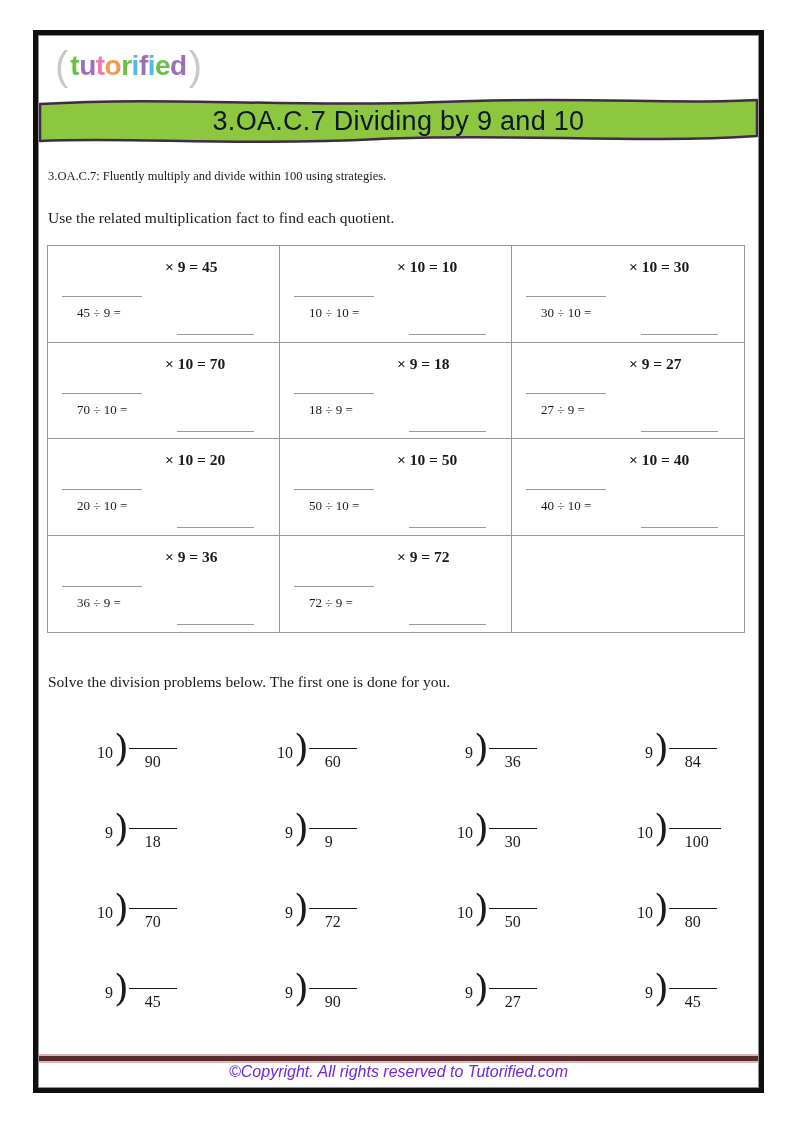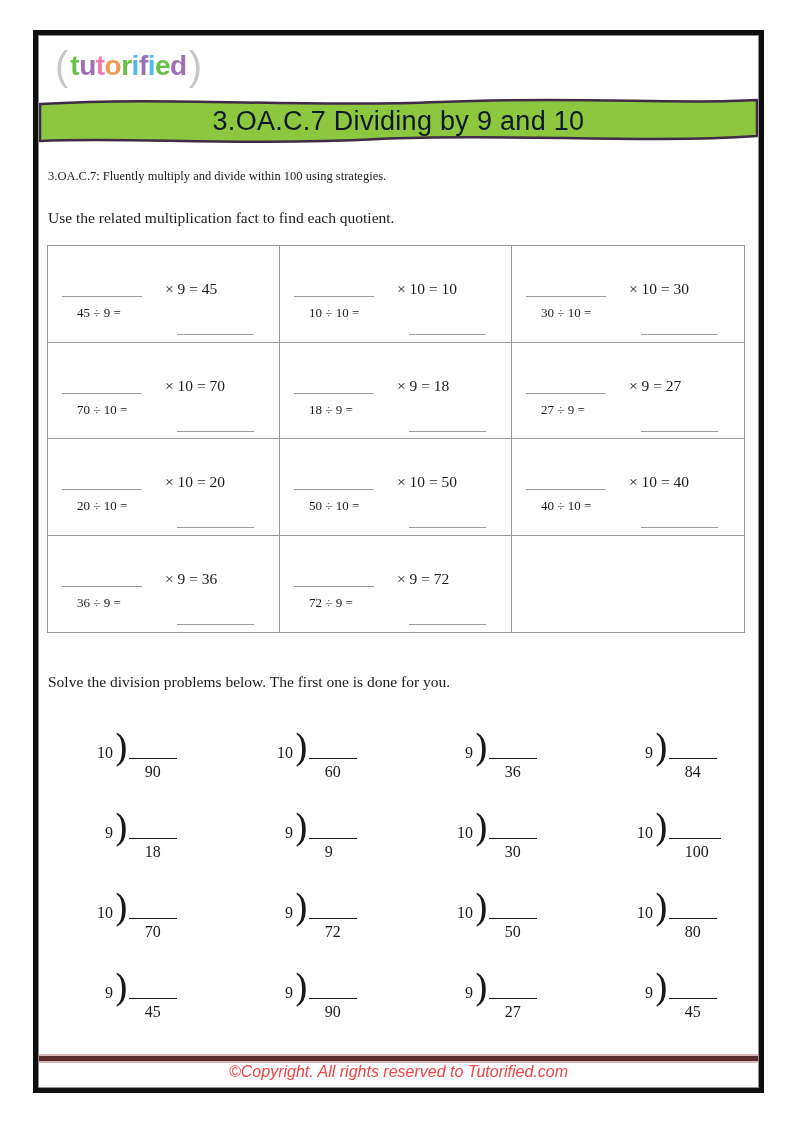--- a/index.html
+++ b/index.html
@@ -39,46 +39,46 @@
   
   .fact-table{
     position:absolute;left:8px;top:209px;width:698px;height:388px;
     display:grid;grid-template-columns:repeat(3,1fr);grid-template-rows:repeat(4,1fr);
     border:1px solid #979797;box-sizing:border-box;background:#ffffff;
   }
   .cell{position:relative;border-right:1px solid #979797;border-bottom:1px solid #979797;}
   .cell:nth-child(3n){border-right:none;}
   .cell:nth-child(n+10){border-bottom:none;}
   .blank-a{position:absolute;left:14px;top:50px;width:80px;border-top:1.3px solid #9a9a9a;}
-  .fact{position:absolute;left:117px;top:34px;font-size:15.5px;white-space:nowrap;}
+  .fact{position:absolute;left:117px;top:12px;font-size:15.5px;white-space:nowrap;font-weight:bold;}
   .quot{position:absolute;left:29px;top:59px;font-size:13px;white-space:nowrap;}
   .blank-b{position:absolute;left:129px;top:88px;width:77px;border-top:1.3px solid #9a9a9a;}
   
   .divgrid{
     position:absolute;left:48px;top:682px;
     display:grid;grid-template-columns:repeat(4,180px);grid-auto-rows:80px;
   }
   .problem{display:flex;align-items:flex-start;}
   .divisor{width:26px;text-align:right;font-size:16px;padding-top:26px;white-space:nowrap;}
   .paren{
     font-family:"DejaVu Serif", serif;font-size:38px;line-height:38px;
     margin-top:11px;margin-left:1px;color:#1a1a1a;
   }
   .dividend{
-    border-top:1.5px solid #1a1a1a;margin-top:40px;
+    border-top:1.5px solid #1a1a1a;margin-top:30px;
     padding:4px 12px 0 16px;font-size:16px;min-width:20px;white-space:nowrap;
   }
   
   .footer-bar{
     position:absolute;left:0;top:1018px;width:100%;height:9px;
     box-sizing:border-box;border-top:2px solid #d8b7b7;border-bottom:2px solid #d8b7b7;
   }
   .footer-text{
     position:absolute;left:0;top:1027px;width:100%;text-align:center;
-    font-family:"Liberation Sans", sans-serif;font-style:italic;font-size:16px;color:#ef4444;
+    font-family:"Liberation Sans", sans-serif;font-style:italic;font-size:16px;color:#6d28d9;
   }
 </style>
 </head>
 <body>
 
 <div class="page">
   <div class="inner">
 
     <div class="logo-row">
       <span class="logo-bracket" style="color: rgb(201, 201, 201);">(</span>

